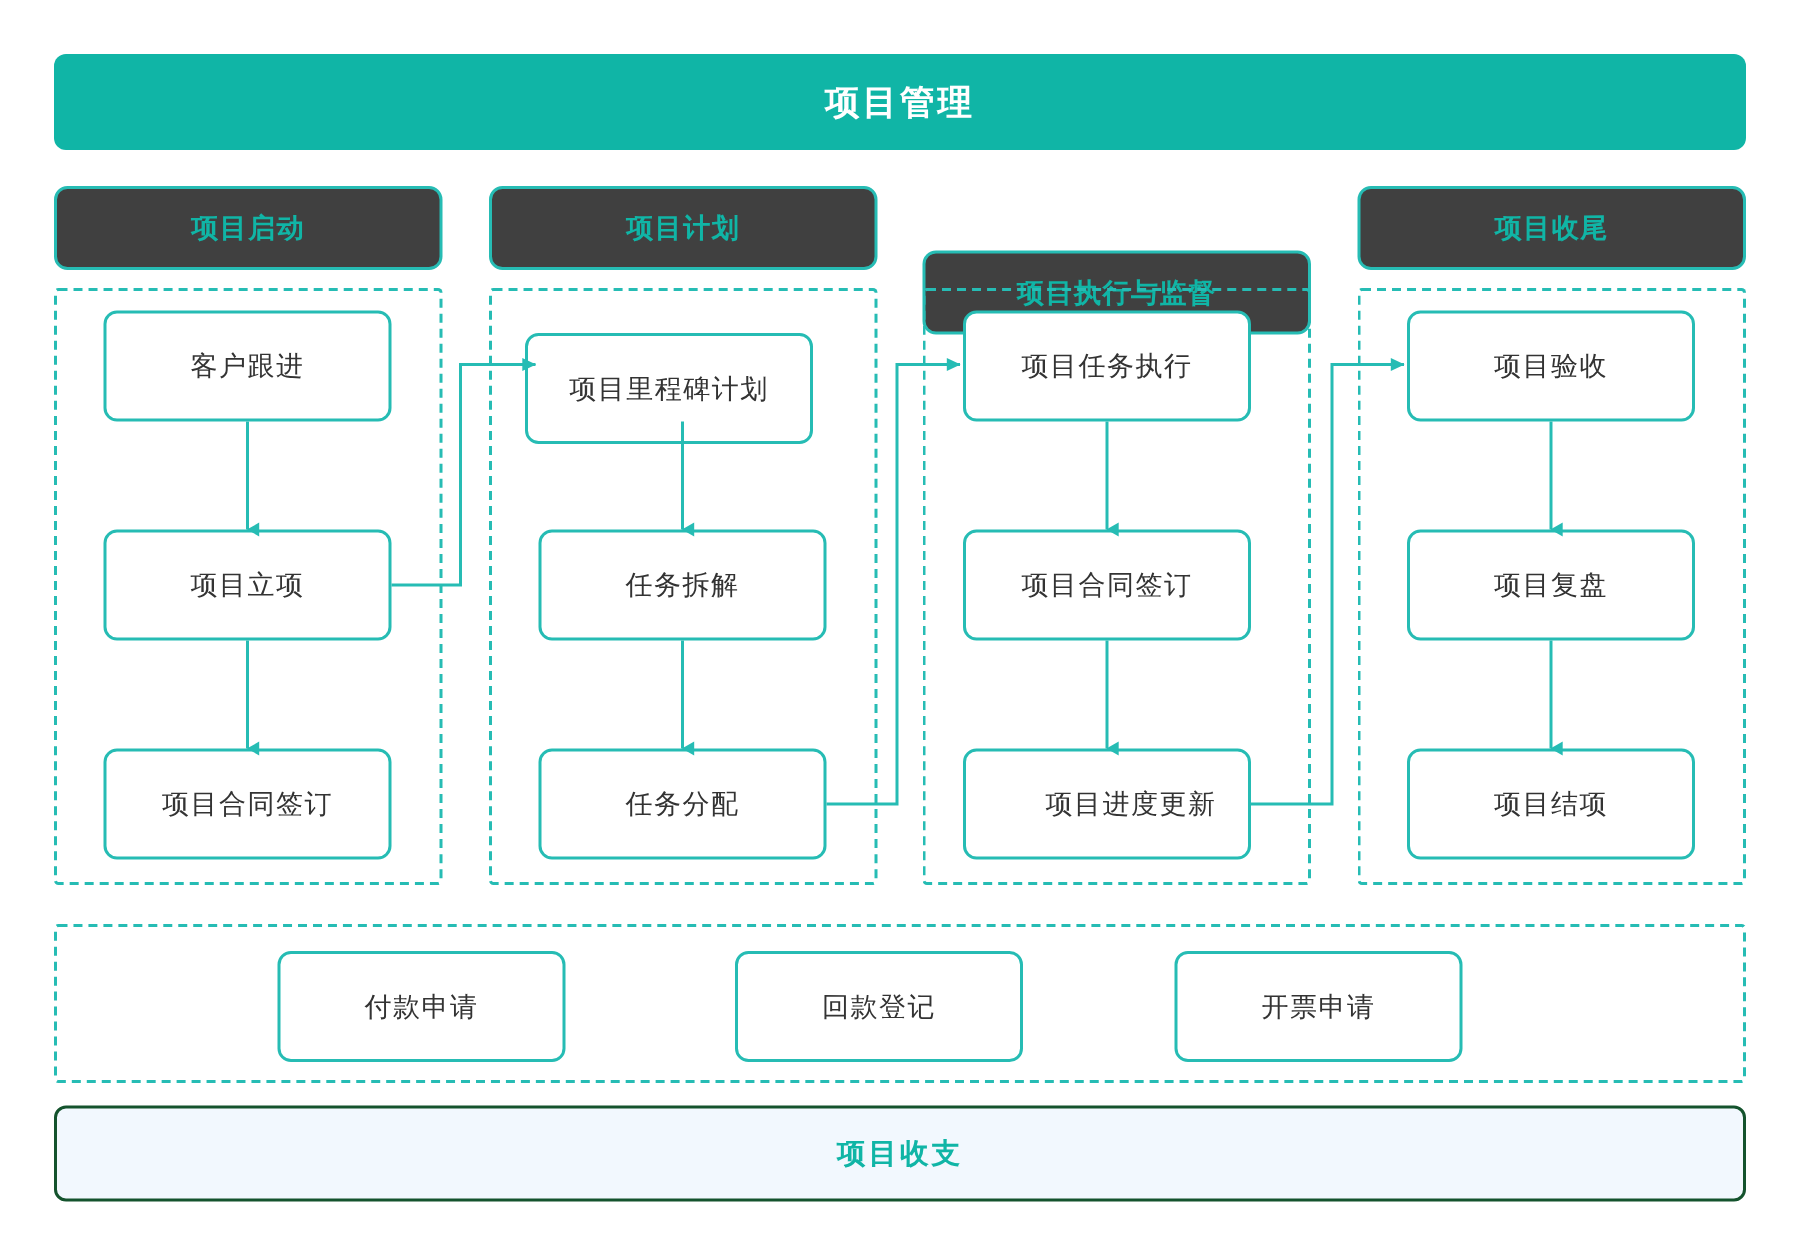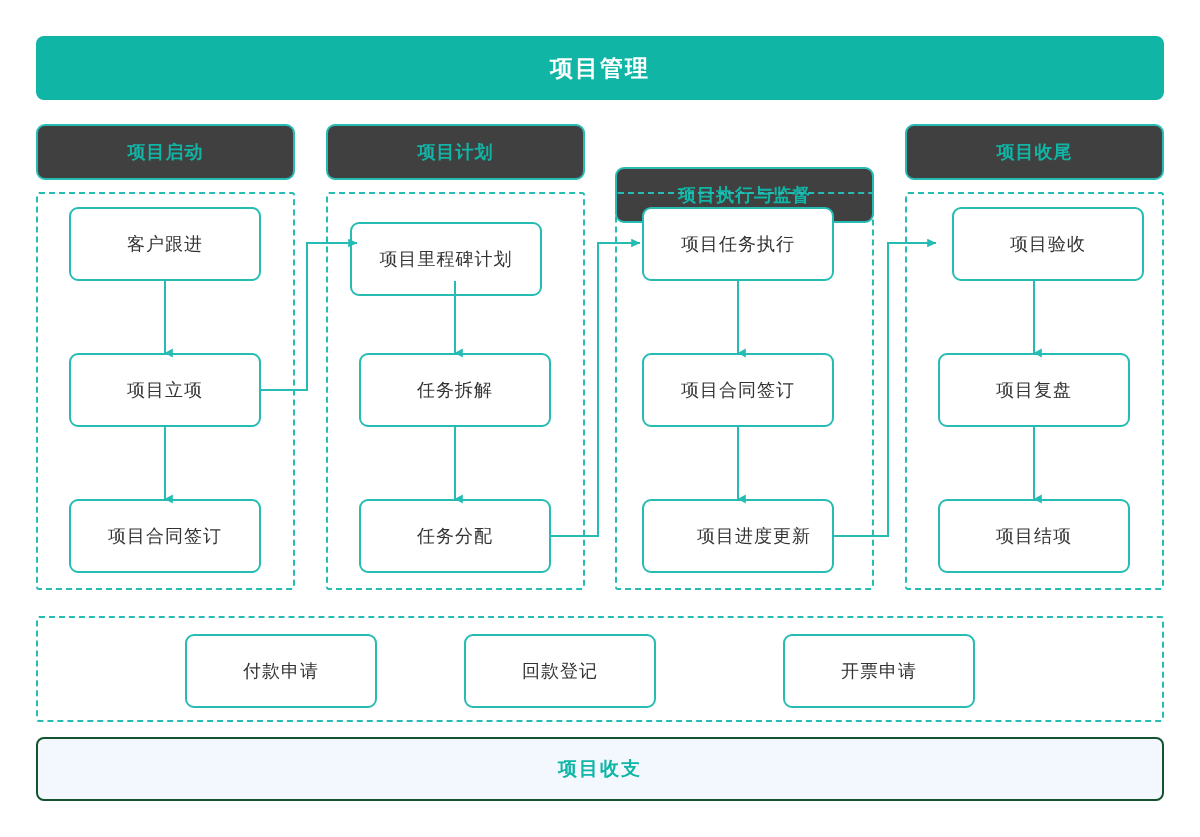--- a/index.html
+++ b/index.html
@@ -186,36 +186,36 @@
   </div>
   <div class="node" style="left:642px; top:499px; width:192px; height:74px;padding-left:32px;">
     <span class="node-text">项目进度更新</span>
   </div>
 
   <div class="phase-header" style="left:905px; top:124px; width:259px;">
     <span class="phase-header-text">项目收尾</span>
   </div>
   <div class="phase-body" style="left:905px; top:192px; width:259px; height:398px;"></div>
 
-  <div class="node" style="left:938px; top:207px; width:192px; height:74px;margin-left:14px;">
+  <div class="node" style="left:938px; top:207px; width:192px; height:74px;">
     <span class="node-text">项目验收</span>
   </div>
   <div class="node" style="left:938px; top:499px; width:192px; height:74px;">
     <span class="node-text">项目结项</span>
   </div>
   <div class="node" style="left:938px; top:353px; width:192px; height:74px;">
     <span class="node-text">项目复盘</span>
   </div>
 
   <div class="finance-strip"></div>
 
   <div class="node" style="left:185px; top:634px; width:192px; height:74px;">
     <span class="node-text">付款申请</span>
   </div>
-  <div class="node" style="left:464px; top:634px; width:192px; height:74px;">
+  <div class="node" style="left:490px; top:634px; width:192px; height:74px;">
     <span class="node-text">回款登记</span>
   </div>
   <div class="node" style="left:783px; top:634px; width:192px; height:74px;">
     <span class="node-text">开票申请</span>
   </div>
 
   <div class="footer-bar">
     <span class="footer-text">项目收支</span>
   </div>
 

